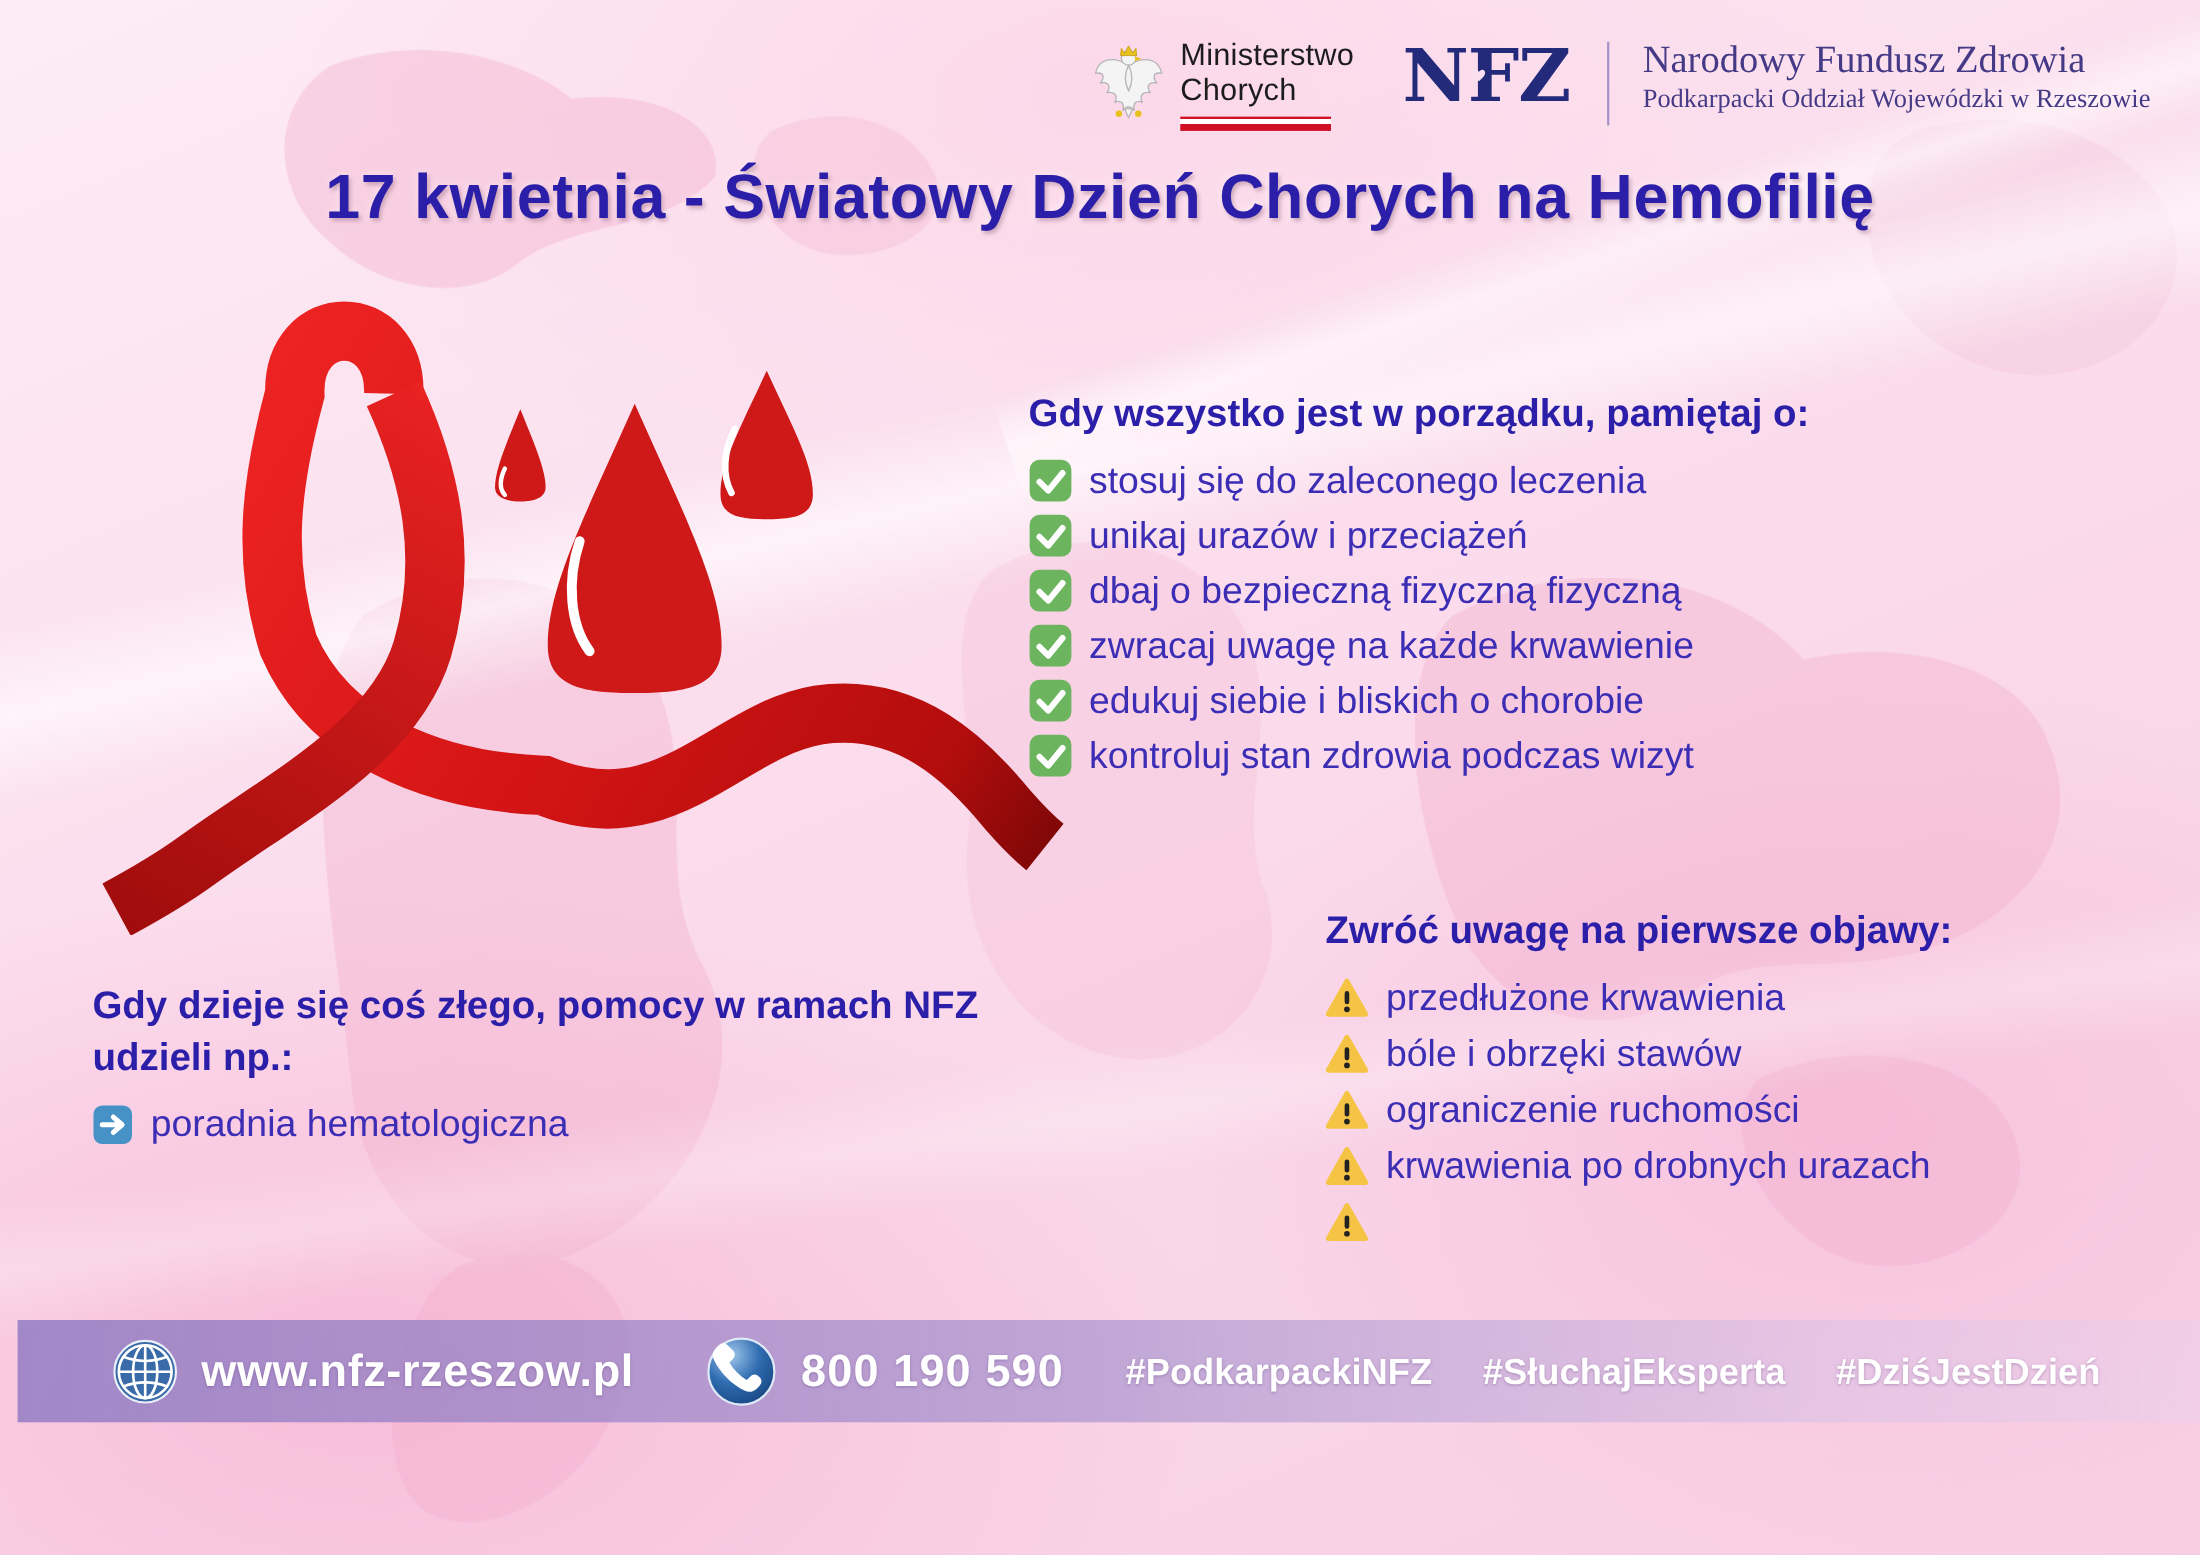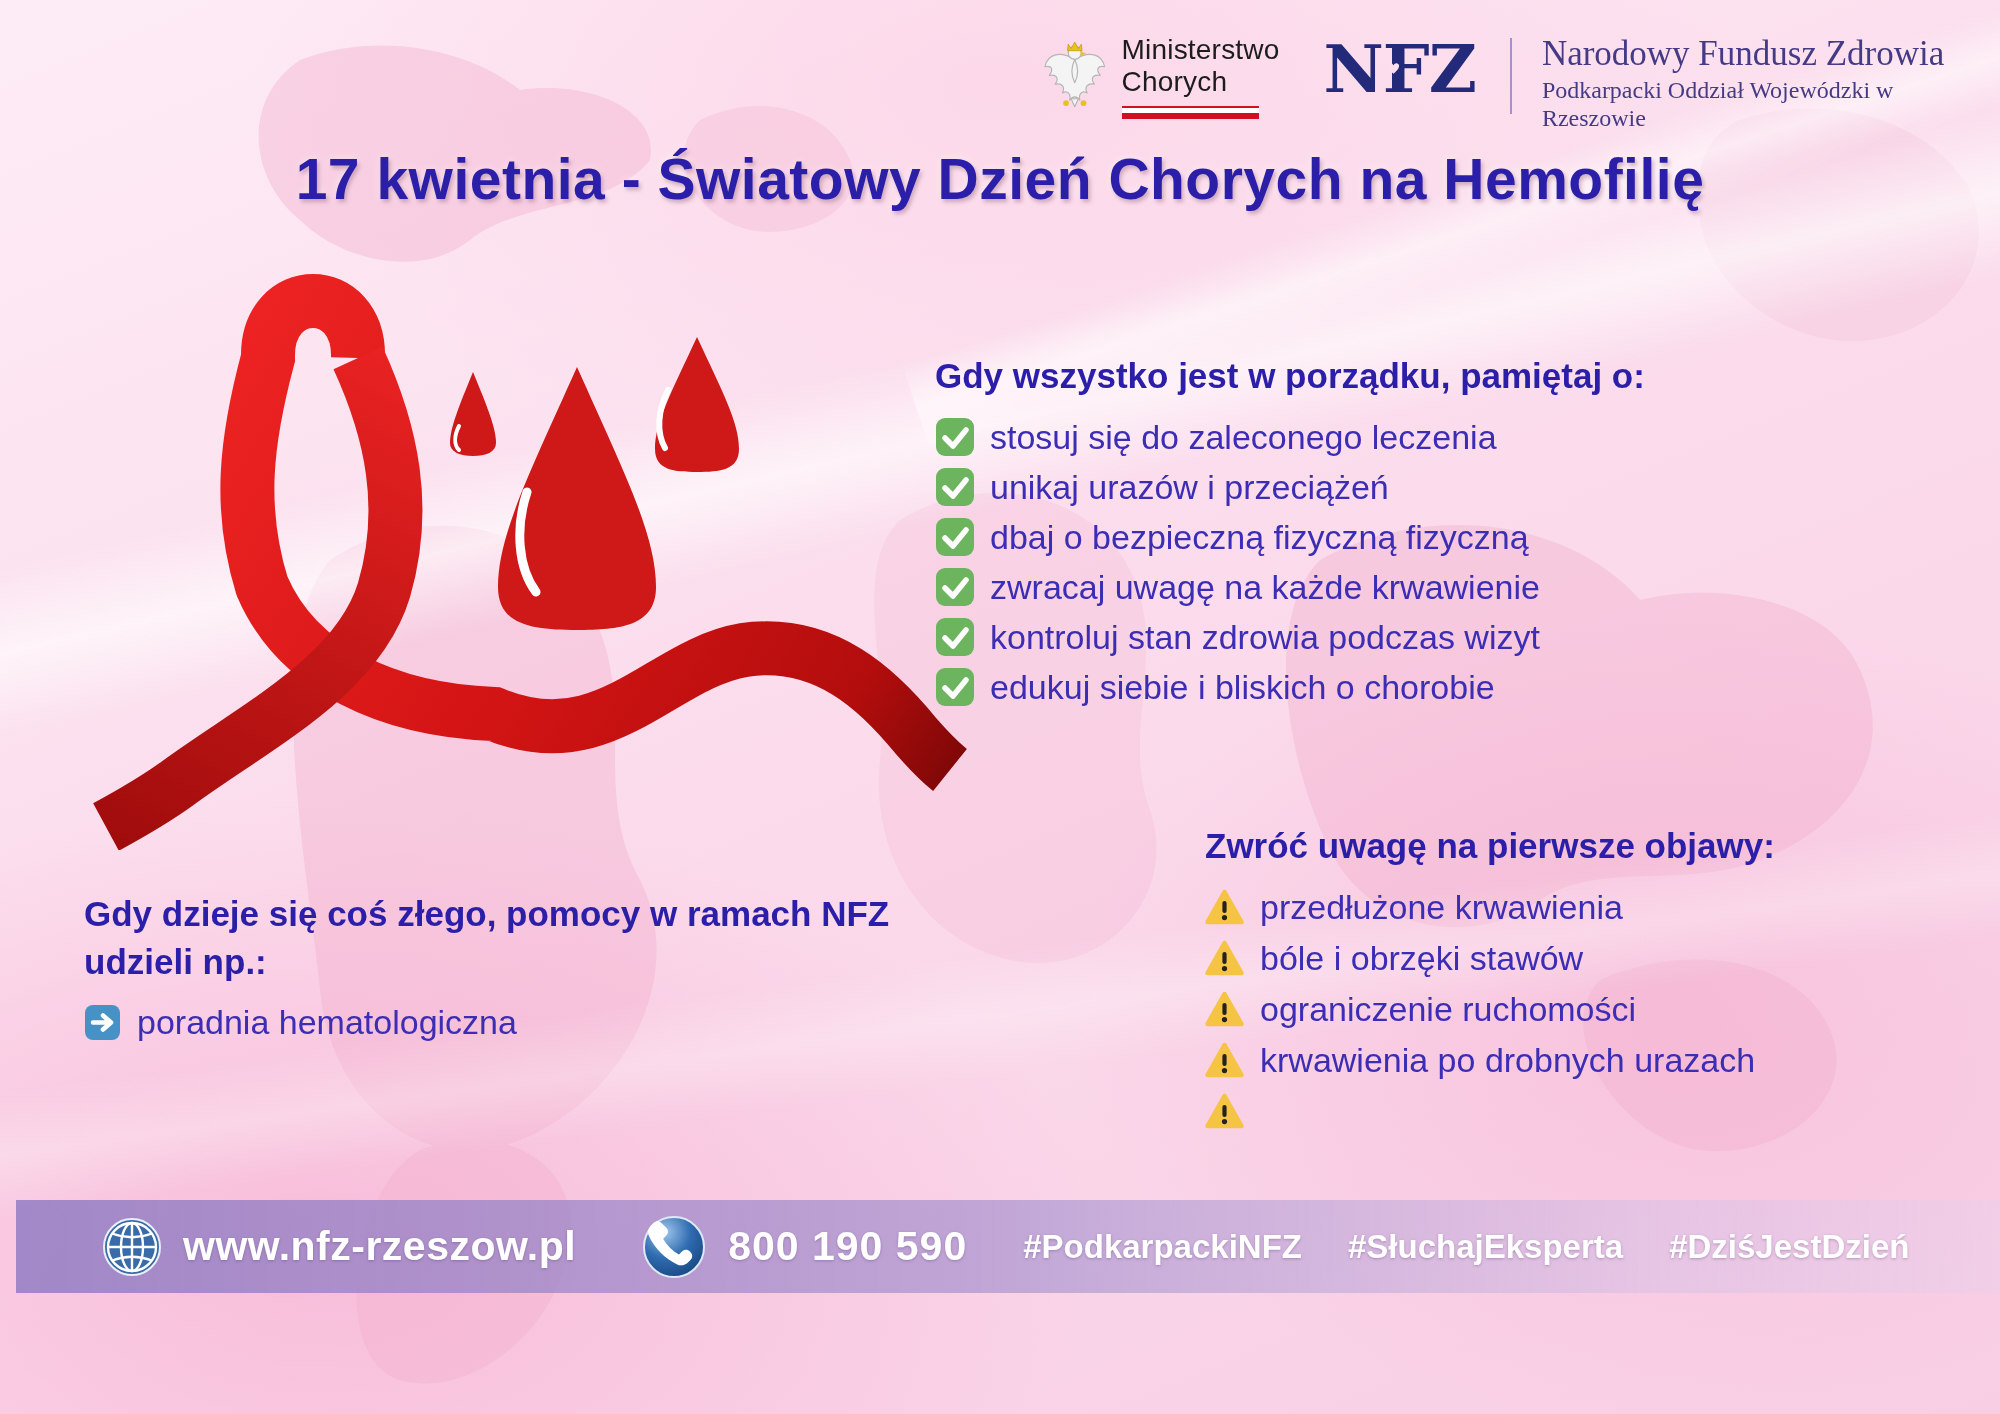--- a/index.html
+++ b/index.html
@@ -13,21 +13,21 @@
       linear-gradient(158deg, #fdecf5 0%, #fbdcec 46%, #f8cee4 100%);
   }
   .bg-map{position:absolute;left:0;top:0;}
   .streak{position:absolute;pointer-events:none;
     background:linear-gradient(to bottom, rgba(255,255,255,0), rgba(255,255,255,.62), rgba(255,255,255,0));}
   .s1{width:2600px;height:170px;left:-220px;top:320px;transform:rotate(-13deg);}
   .s2{width:1500px;height:95px;left:880px;top:130px;transform:rotate(-18deg);opacity:.85;}
   .s3{width:2600px;height:130px;left:-300px;top:950px;transform:rotate(-8deg);opacity:.45;}
 
   
-  .logos{position:absolute;left:1042px;top:34px;display:flex;align-items:flex-start;justify-content:flex-end;}
+  .logos{position:absolute;left:993px;top:34px;display:flex;align-items:flex-start;justify-content:flex-end;}
   .eagle{width:66px;height:80px;}
   .ministry-text{margin-left:14px;color:#1c1c1c;font-size:28px;line-height:32px;font-weight:400;letter-spacing:.2px;}
   .flag-underline{margin-top:8px;width:137px;height:13px;
     background:linear-gradient(to bottom,#d21024 0 2px,#ffffff 2px 7px,#d21024 7px 13px);}
   .nfz-wordmark{position:relative;margin-left:44px;margin-top:2px;
     font-family:"DejaVu Serif","Liberation Serif",serif;font-weight:700;
     font-size:66px;line-height:66px;color:var(--navy,#232a7a);letter-spacing:-1px;}
   .nfz-heart{position:absolute;left:62px;top:25px;width:15px;height:14px;}
   .divider{width:2px;height:76px;background:#a393c9;margin:4px 0 0 34px;}
   .fund{margin-left:30px;font-family:"Liberation Serif","DejaVu Serif",serif;color:var(--fundPurple,#453a86);}
@@ -194,29 +194,29 @@
             <path d="M10 21 l8 8 l13 -16" fill="none" stroke="#fff" stroke-width="5.5" stroke-linecap="round" stroke-linejoin="round"></path>
           </svg>
           <span>zwracaj uwagę na każde krwawienie</span>
         </li>
 
         <li>
           <svg class="icon-box" viewBox="0 0 40 40" width="40" height="40">
             <rect x="1" y="1" width="38" height="38" rx="9" fill="#6db45f"></rect>
             <path d="M10 21 l8 8 l13 -16" fill="none" stroke="#fff" stroke-width="5.5" stroke-linecap="round" stroke-linejoin="round"></path>
           </svg>
+          <span>edukuj siebie i bliskich o chorobie</span>
+        </li>
+
+        <li>
+          <svg class="icon-box" viewBox="0 0 40 40" width="40" height="40">
+            <rect x="1" y="1" width="38" height="38" rx="9" fill="#6db45f"></rect>
+            <path d="M10 21 l8 8 l13 -16" fill="none" stroke="#fff" stroke-width="5.5" stroke-linecap="round" stroke-linejoin="round"></path>
+          </svg>
           <span>kontroluj stan zdrowia podczas wizyt</span>
-        </li>
-
-        <li>
-          <svg class="icon-box" viewBox="0 0 40 40" width="40" height="40">
-            <rect x="1" y="1" width="38" height="38" rx="9" fill="#6db45f"></rect>
-            <path d="M10 21 l8 8 l13 -16" fill="none" stroke="#fff" stroke-width="5.5" stroke-linecap="round" stroke-linejoin="round"></path>
-          </svg>
-          <span>edukuj siebie i bliskich o chorobie</span>
         </li>
       </ul>
   </section>
 
   <section class="block help">
     <h2>Gdy dzieje się coś złego, pomocy w ramach NFZ udzieli np.:</h2>
     <ul>
 
         <li>
           <svg class="icon-box" viewBox="0 0 37 37" width="37" height="37">

